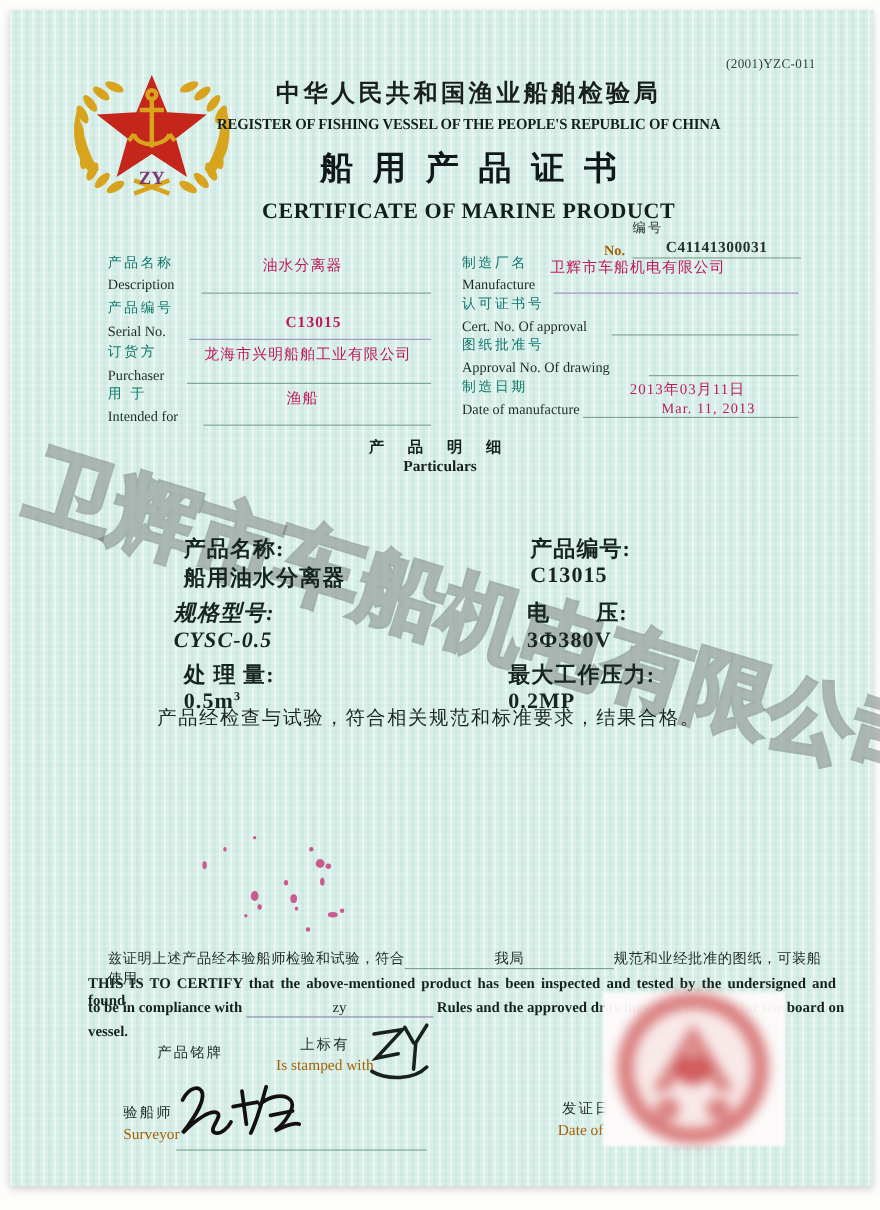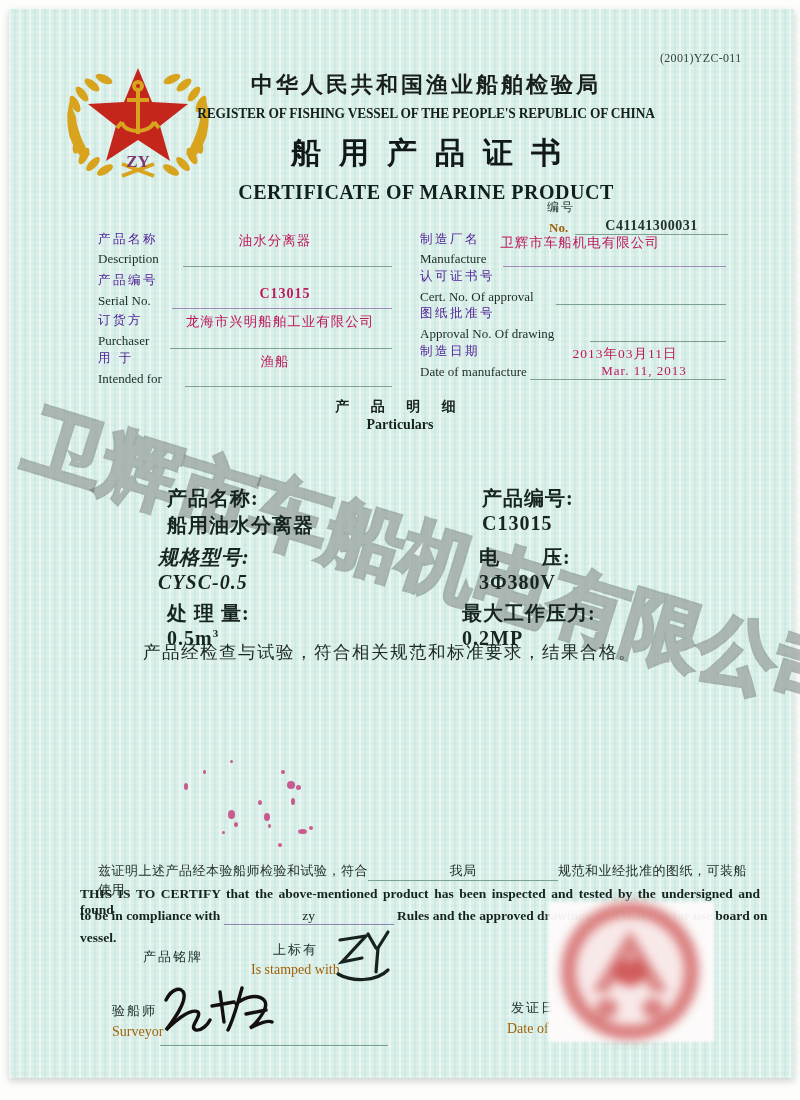--- a/index.html
+++ b/index.html
@@ -32,27 +32,27 @@
   .authority-en { margin-top:6px; font-size:14px; font-weight:700; letter-spacing:-0.2px;
                   transform:scaleX(.96); color:#14201c; }
   .title-cn { margin-top:11px; font-size:30px; font-weight:700; letter-spacing:18px;
               padding-left:18px; color:#11181a; }
   .title-en { margin-top:7px; font-size:20px; font-weight:700; letter-spacing:.5px; color:#11201c; }
 
   
   .logo { left:62px; top:64px; width:152px; height:118px; }
 
   
-  .no-label-cn { left:547px; top:199px; font-size:12px; letter-spacing:2px; }
+  .no-label-cn { left:575px; top:199px; font-size:12px; letter-spacing:2px; }
   .no-label-en { left:549px; top:220px; font-size:13px; font-weight:700; }
   .no-line  { left:575px; top:218px; width:153px; height:17px; border-bottom:1.5px solid #7d9f8d;
               text-align:center; font-size:14px; font-weight:600; color:#22332e; letter-spacing:.5px; }
 
   
-  .flab-cn { font-size:12.5px; letter-spacing:2.5px; color:#4c1d95; }
+  .flab-cn { font-size:12.5px; letter-spacing:2.5px; color:#0f766e; }
   .flab-en { font-size:13px; color:#1c2b26; }
   .fline { border-bottom:1.3px solid #7d9f8d; position:absolute; }
   .fline.purple { border-bottom-color:#9c8ab8; }
   .fval { position:absolute; font-size:13.5px; color:#be185d; text-align:center; letter-spacing:1px; }
 
   
   .part-title-cn { left:0; top:398px; width:800px; text-align:center;
                    font-size:14px; font-weight:700; letter-spacing:9px; color:#15211d; }
   .part-title-en { left:0; top:417px; width:800px; text-align:center;
                    font-size:14px; font-weight:700; color:#15211d; }

